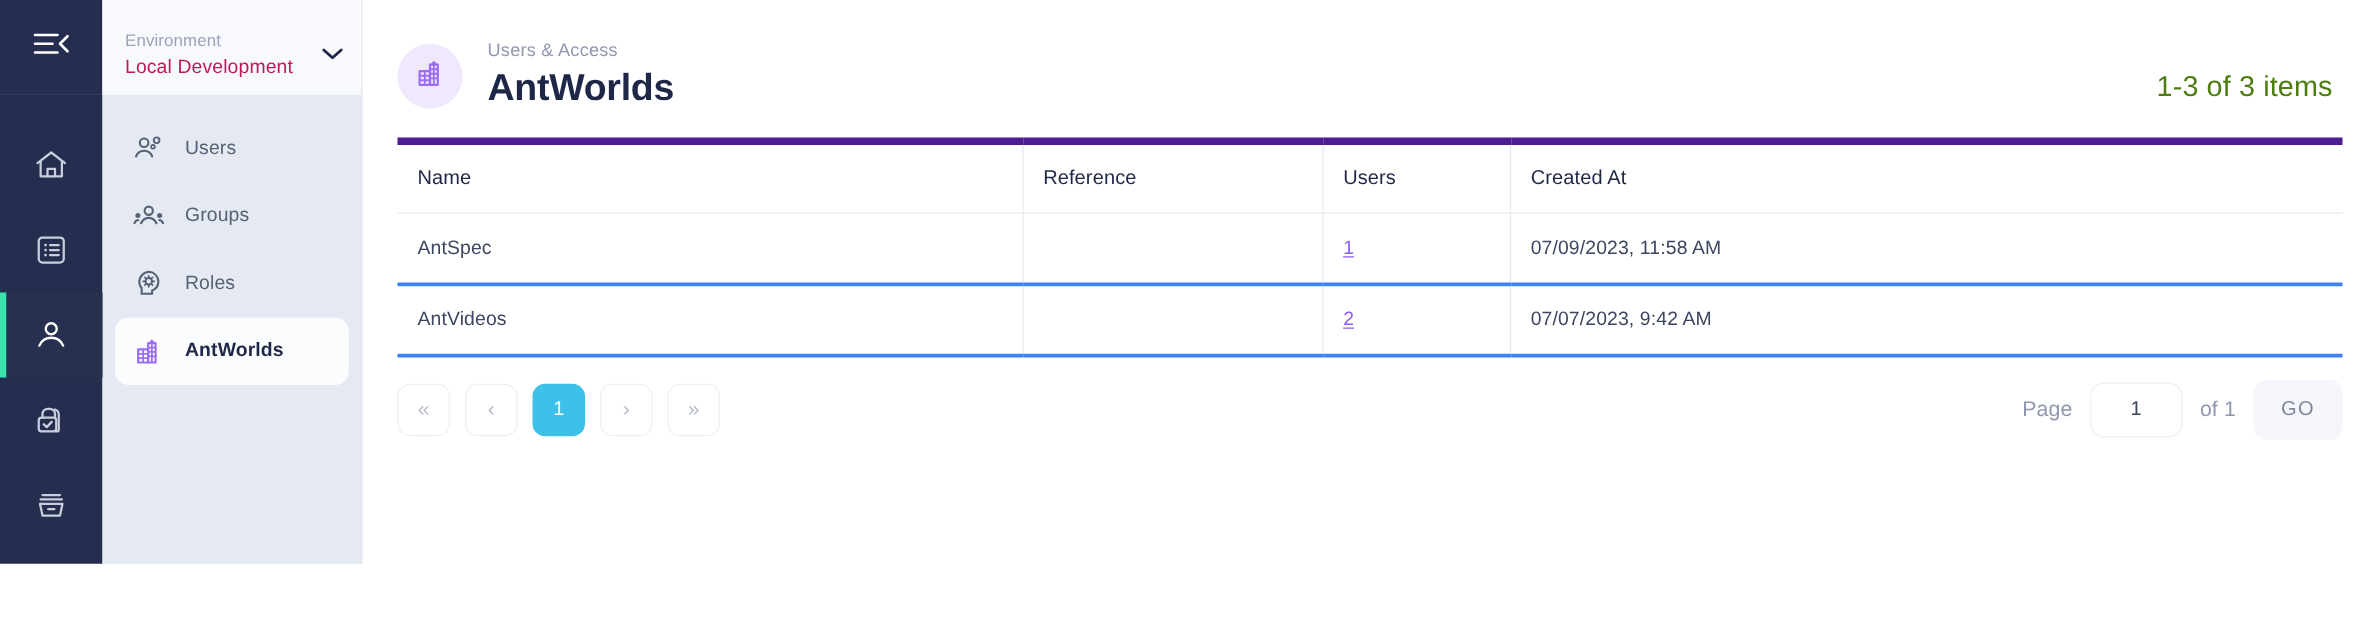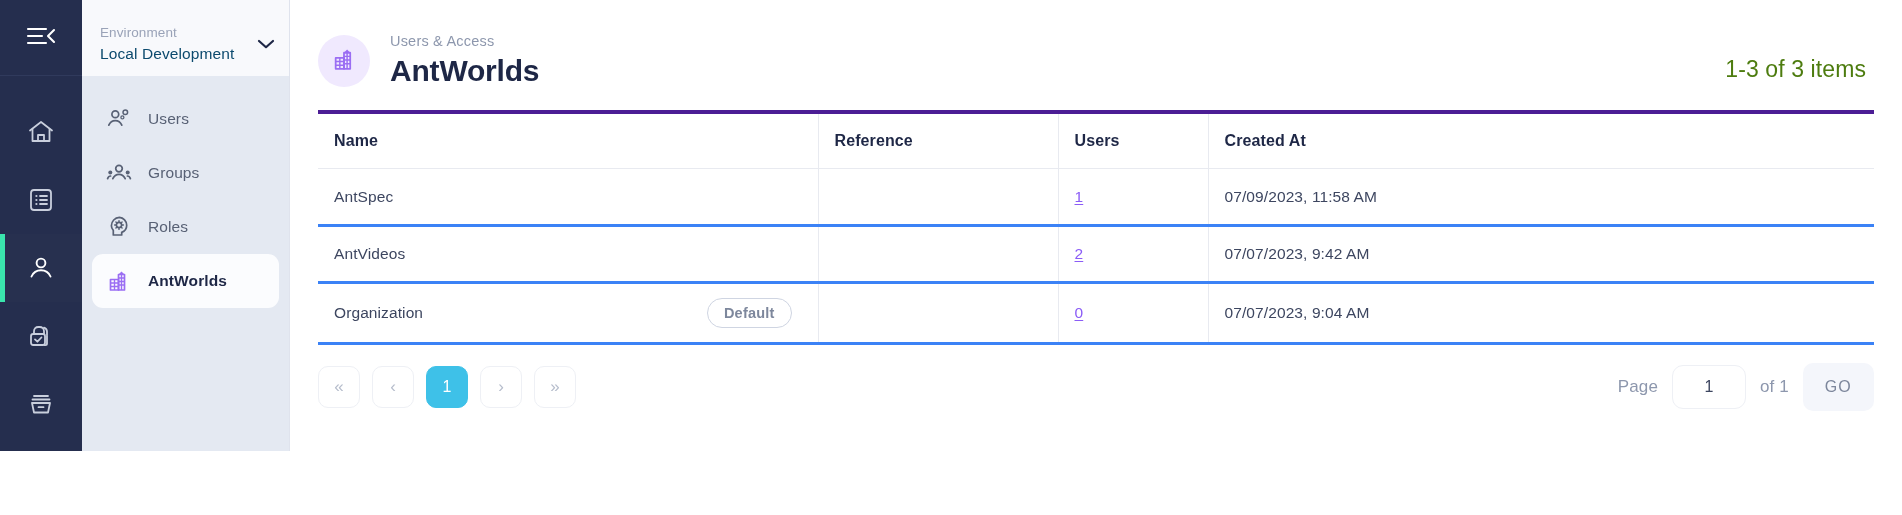--- a/index.html
+++ b/index.html
@@ -52,21 +52,21 @@
     padding: 12px 18px 0 18px;
     display: flex; flex-direction: column; justify-content: center;
     position: relative;
     cursor: pointer;
   }
   .env-label {
     font-size: 13.5px; color: #9aa3b8; line-height: 1.45;
     letter-spacing: .1px;
   }
   .env-value {
-    font-size: 15.5px; color: #0c4a6e; line-height: 1.45;
+    font-size: 15.5px; color: #be185d; line-height: 1.45;
     letter-spacing: .1px;
   }
   .env-chevron {
     position: absolute; right: 14px; top: 50%;
     transform: translateY(-2px);
   }
   .nav { padding: 16px 10px 0 10px; }
   .nav-item {
     display: flex; align-items: center;
     height: 54px;
@@ -117,23 +117,23 @@
     padding-top: 20px; padding-right: 8px;
     letter-spacing: .1px;
     white-space: nowrap;
   }
 
   
   .table-wrap { margin-top: 10px; }
   table { width: 100%; border-collapse: collapse; table-layout: fixed; }
   thead th {
     text-align: left;
-    font-size: 16px; color: #1e2746; font-weight: bold;
+    font-size: 16px; color: #1e2746; font-weight: normal;
     padding: 18px 16px;
-    border-top: 4px solid #4c1d95;
+    border-top: 6px solid #4c1d95;
     border-bottom: 1px solid #e8eaf0;
     border-right: 1px solid #e8eaf0;
     letter-spacing: .1px;
     height: 52px;
   }
   thead th:last-child { border-right: none; }
   tbody td {
     font-size: 15.5px; color: #3d4660;
     padding: 14px 16px;
     border-bottom: 3px solid #3b82f6;
@@ -390,33 +390,20 @@
               <div class="cell-name-inner">
                 <span class="name-text">AntVideos</span>
               </div>
             </td>
             <td class="col-ref"></td>
             <td class="col-users">
               <span class="ulink">2</span>
             </td>
             <td>07/07/2023, 9:42 AM</td>
           </tr>
-          <tr>
-            <td class="col-name">
-              <div class="cell-name-inner">
-                <span class="name-text">Organization</span>
-                <span class="badge">Default</span>
-              </div>
-            </td>
-            <td class="col-ref"></td>
-            <td class="col-users">
-              <span class="ulink">0</span>
-            </td>
-            <td>07/07/2023, 9:04 AM</td>
-          </tr>
         </tbody>
       </table>
     </div>
 
     <div class="pager">
       <div class="pg-btn">«</div>
       <div class="pg-btn">‹</div>
       <div class="pg-btn current">1</div>
       <div class="pg-btn">›</div>
       <div class="pg-btn">»</div>

